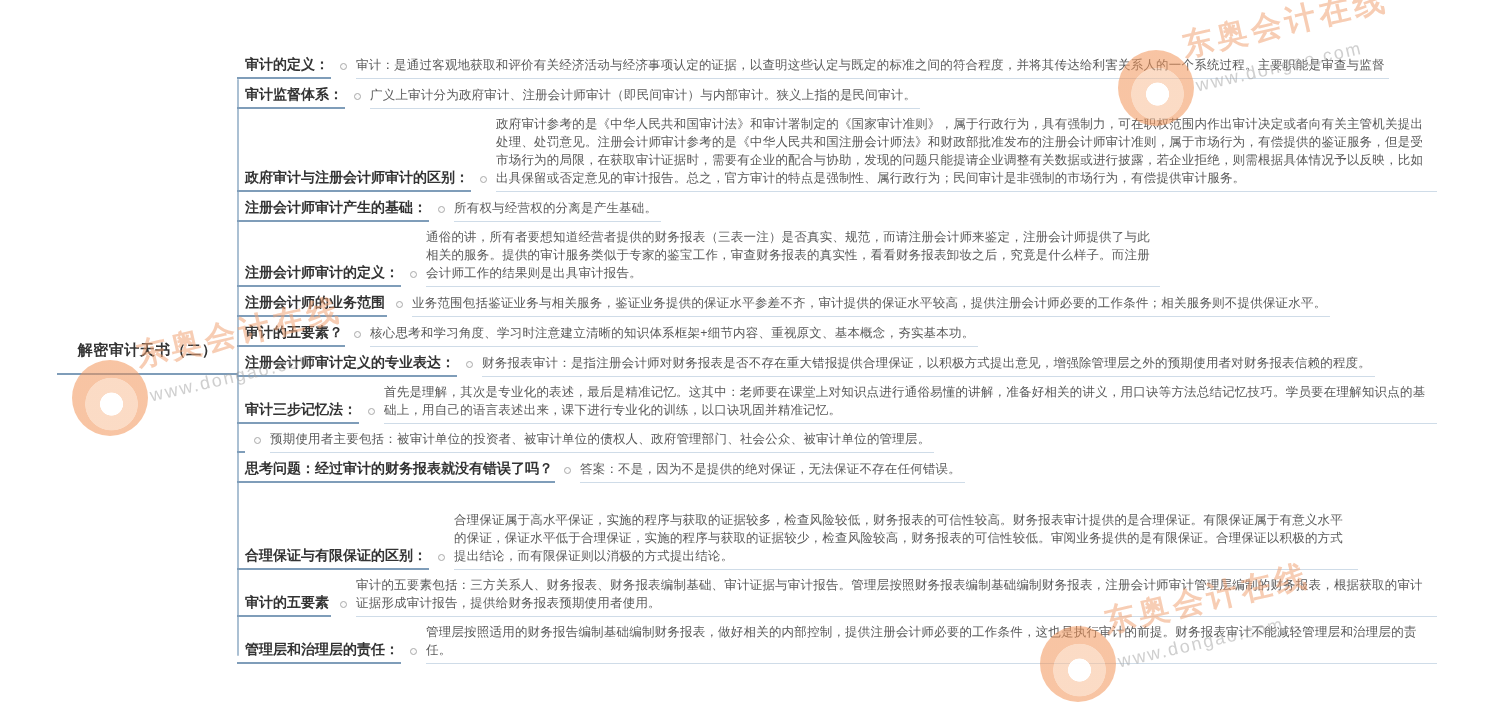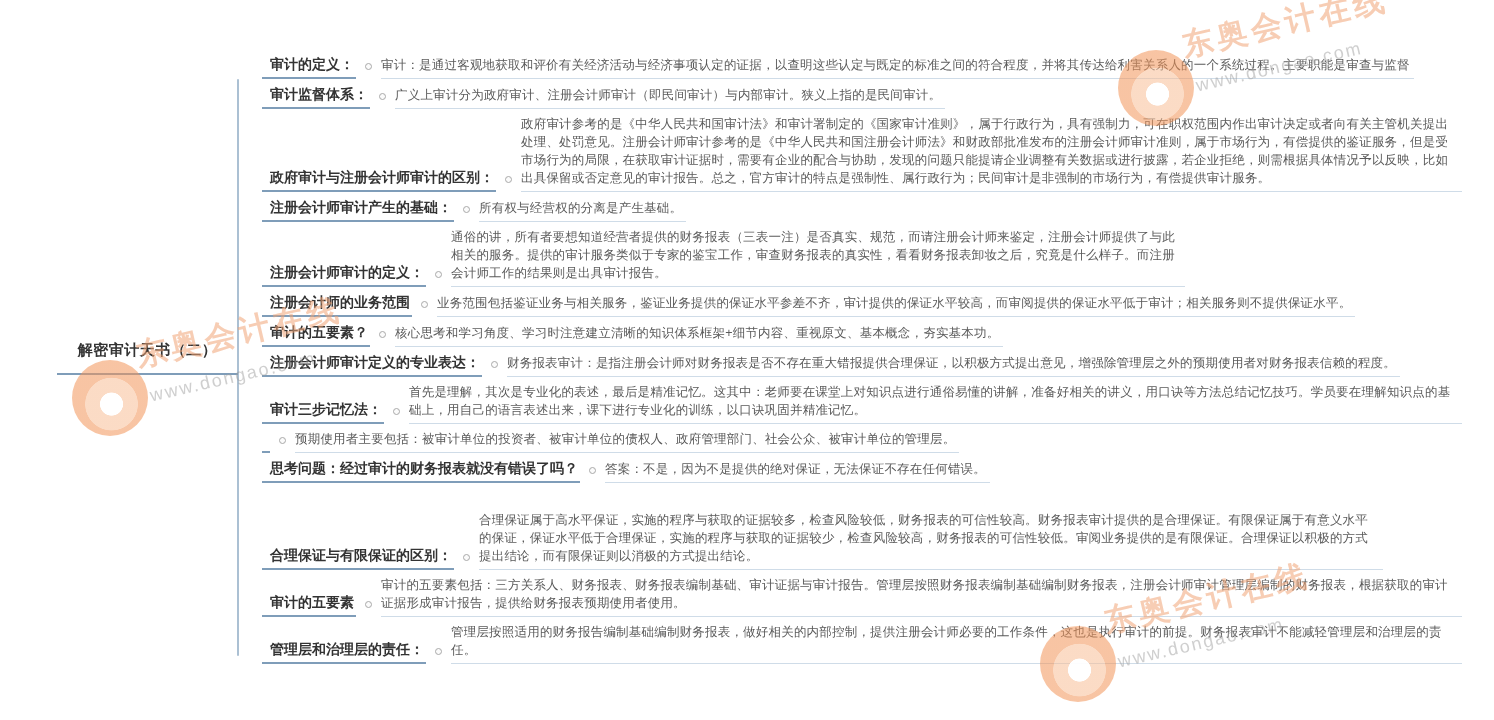--- a/index.html
+++ b/index.html
@@ -9,21 +9,21 @@
   }
   
   .root{
     position:absolute;left:57px;top:341px;width:181px;text-align:center;
     font-size:15px;font-weight:bold;color:#333333;letter-spacing:0.5px;
     padding-bottom:13px;border-bottom:2px solid #7f9db9;z-index:2;
   }
   
   .trunk{position:absolute;left:237px;top:79px;width:2px;height:577px;background:#abc0d3;border-radius:2px;}
   
-  .branches{position:absolute;left:250px;top:55px;width:1200px;display:flex;flex-direction:column;z-index:2;padding-left:12px;}
+  .branches{position:absolute;left:237px;top:55px;width:1200px;display:flex;flex-direction:column;z-index:2;}
   .branch{display:flex;align-items:flex-end;position:relative;padding-left:8px;margin-bottom:6px;}
   .branch::before{content:"";position:absolute;left:0;bottom:0;width:8px;height:2px;background:#7f9db9;}
   .label{
     font-size:14px;font-weight:bold;color:#333333;white-space:nowrap;
     padding:0 2px 4px 0;border-bottom:2px solid #7f9db9;line-height:18px;flex:0 0 auto;
   }
   .marker{
     flex:0 0 auto;width:5px;height:5px;border-radius:50%;
     border:1px solid #a9a9a9;background:#fbfbfb;margin:0 9px 9px 9px;
   }
@@ -87,21 +87,21 @@
     <div class="detail">所有权与经营权的分离是产生基础。</div>
   </div>
       <div class="branch row-4">
     <div class="label">注册会计师审计的定义：</div>
     <span class="marker"></span>
     <div class="detail">通俗的讲，所有者要想知道经营者提供的财务报表（三表一注）是否真实、规范，而请注册会计师来鉴定，注册会计师提供了与此相关的服务。提供的审计服务类似于专家的鉴宝工作，审查财务报表的真实性，看看财务报表卸妆之后，究竟是什么样子。而注册会计师工作的结果则是出具审计报告。</div>
   </div>
       <div class="branch row-5">
     <div class="label">注册会计师的业务范围</div>
     <span class="marker"></span>
-    <div class="detail">业务范围包括鉴证业务与相关服务，鉴证业务提供的保证水平参差不齐，审计提供的保证水平较高，而审阅提供的保证水平低于审计；相关服务则不提供保证水平。</div>
+    <div class="detail">业务范围包括鉴证业务与相关服务，鉴证业务提供的保证水平参差不齐，审计提供的保证水平较高，提供注册会计师必要的工作条件；相关服务则不提供保证水平。</div>
   </div>
       <div class="branch row-6">
     <div class="label">审计的五要素？</div>
     <span class="marker"></span>
     <div class="detail">核心思考和学习角度、学习时注意建立清晰的知识体系框架+细节内容、重视原文、基本概念，夯实基本功。</div>
   </div>
       <div class="branch row-7">
     <div class="label">注册会计师审计定义的专业表达：</div>
     <span class="marker"></span>
     <div class="detail">财务报表审计：是指注册会计师对财务报表是否不存在重大错报提供合理保证，以积极方式提出意见，增强除管理层之外的预期使用者对财务报表信赖的程度。</div>

